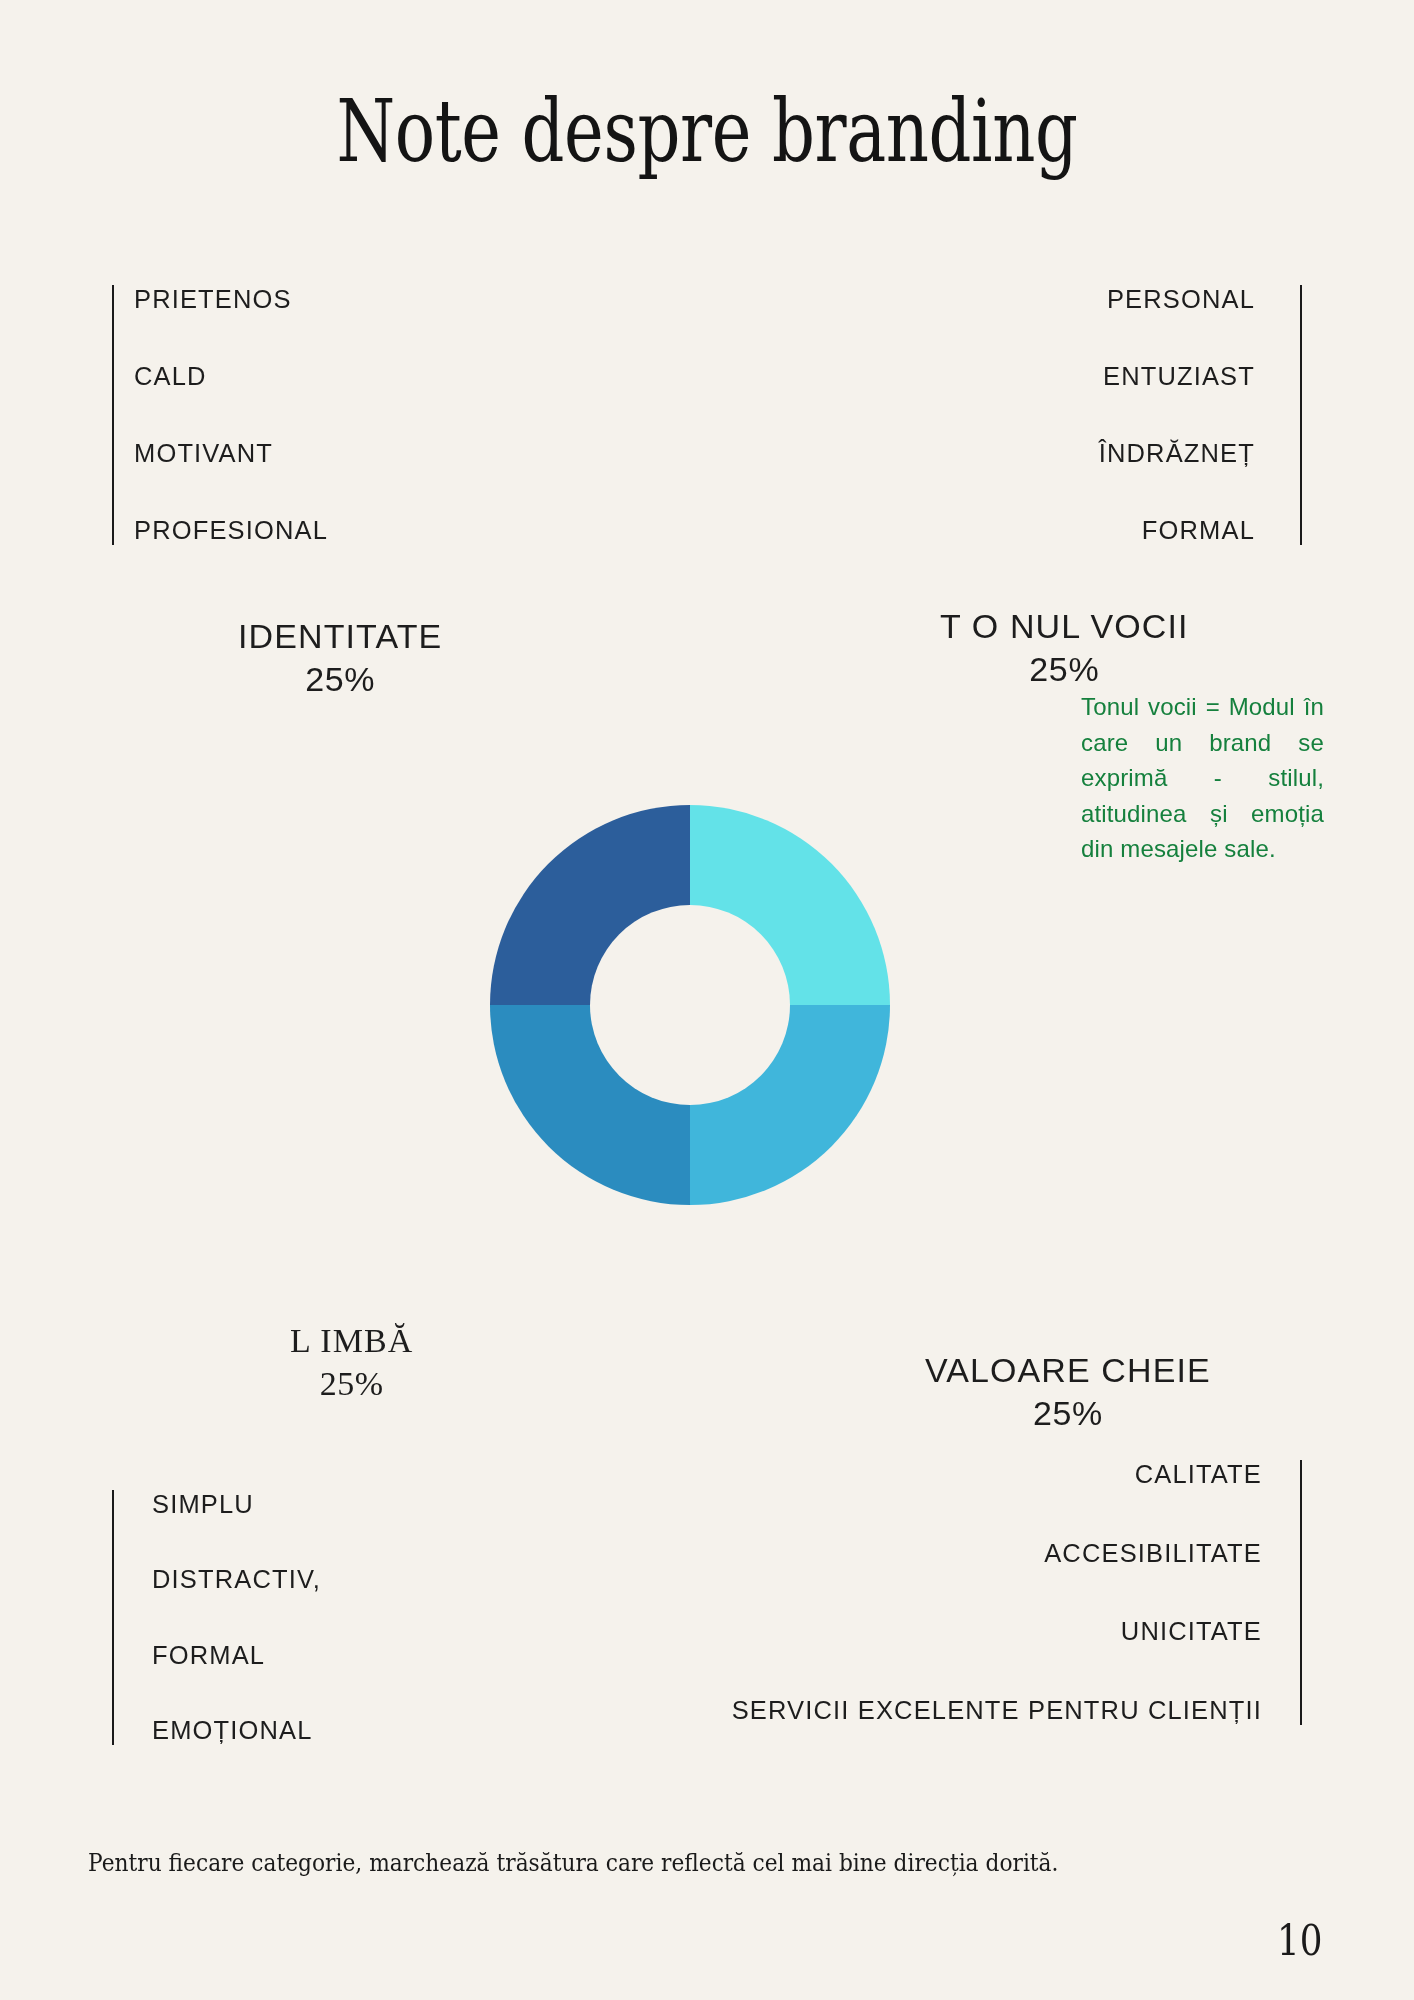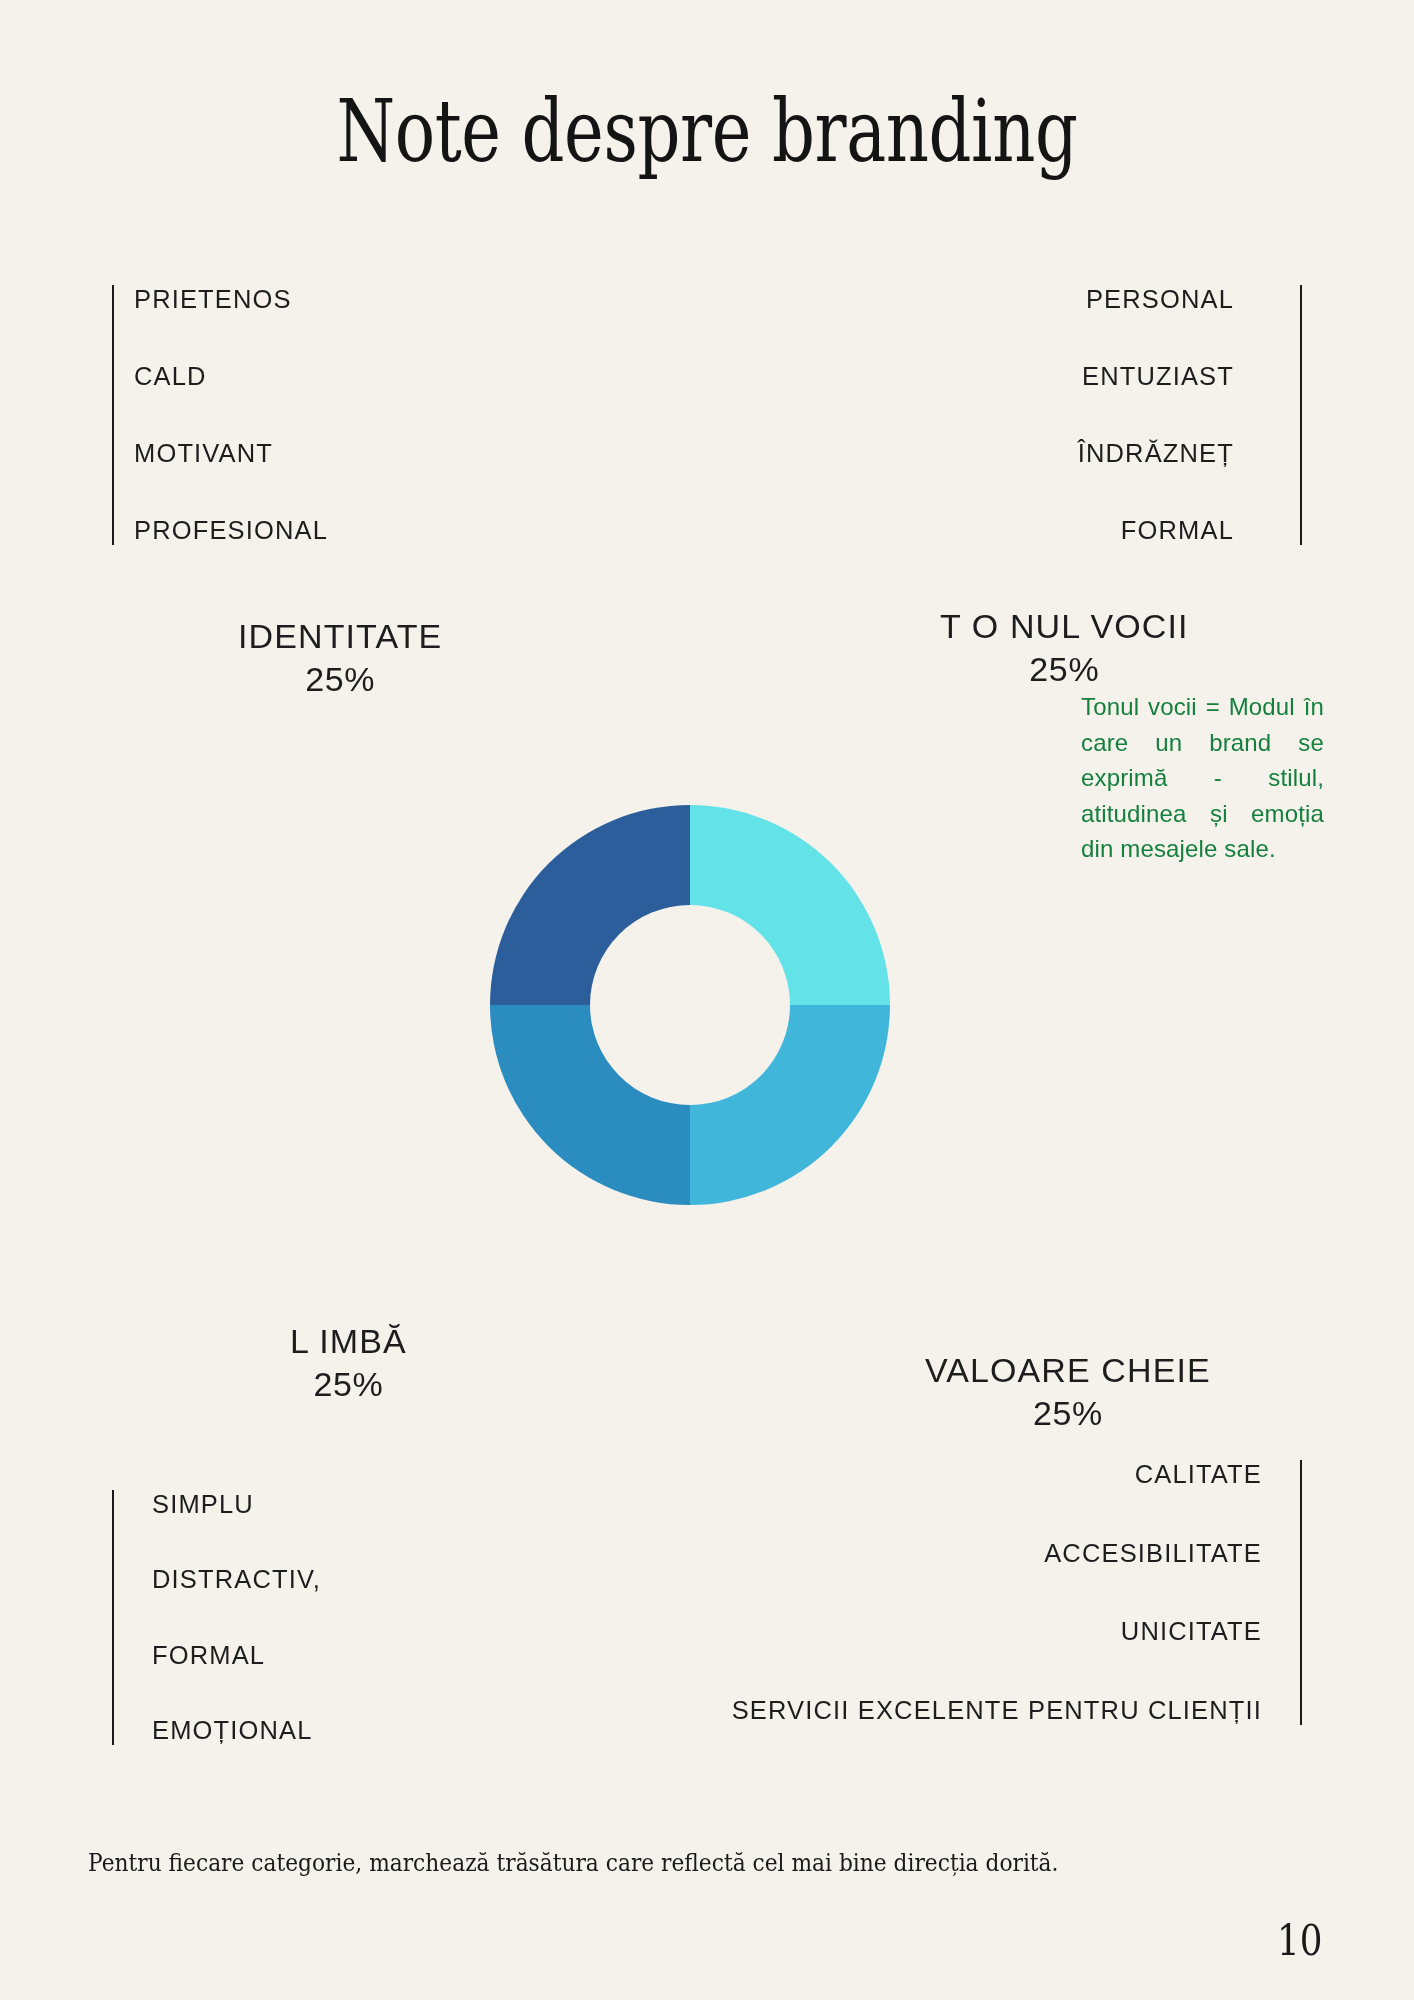--- a/index.html
+++ b/index.html
@@ -58,21 +58,21 @@
     height: 260px;
     justify-content: space-between;
     align-items: flex-start;
     text-align: left;
   }
   
   #list-tr {
     right: 112px;
     top: 285px;
     border-right: 2px solid #1A1A1A;
-    padding-right: 66px;
+    padding-right: 45px;
     height: 260px;
     justify-content: space-between;
     align-items: flex-end;
     text-align: right;
   }
   
   #list-bl {
     left: 112px;
     top: 1490px;
     border-left: 2px solid #1A1A1A;
@@ -113,21 +113,21 @@
     color: #1D1D1D;
     line-height: 1.25;
     white-space: nowrap;
   }
   .seg-label .pct {
     display: block;
     letter-spacing: 0.6px;
   }
   #label-identitate { left: 238px; top: 615px; text-align: center; }
   #label-tonul      { left: 940px; top: 605px; text-align: center; }
-  #label-limba      { left: 290px; top: 1320px; text-align: center; }
+  #label-limba      { left: 290px; top: 1320px; text-align: center; font-family: Liberation Serif, serif; }
   #label-valoare    { left: 925px; top: 1349px; text-align: center; }
 
   #tonul-desc {
     position: absolute;
     left: 1081px;
     top: 689px;
     width: 243px;
     font-size: 24px;
     line-height: 1.48;
     letter-spacing: 0.15px;

